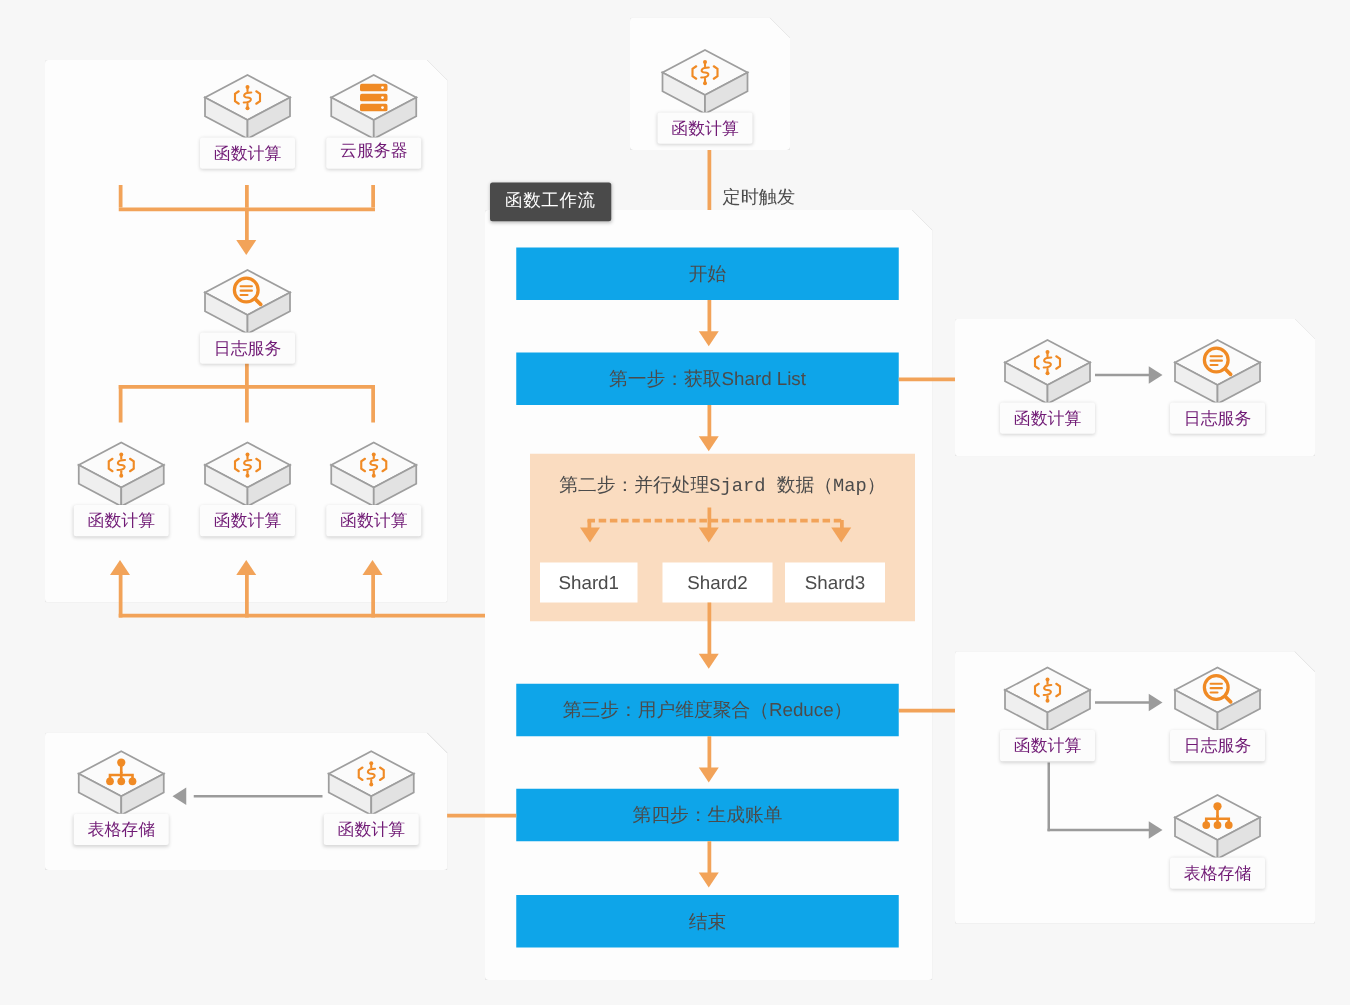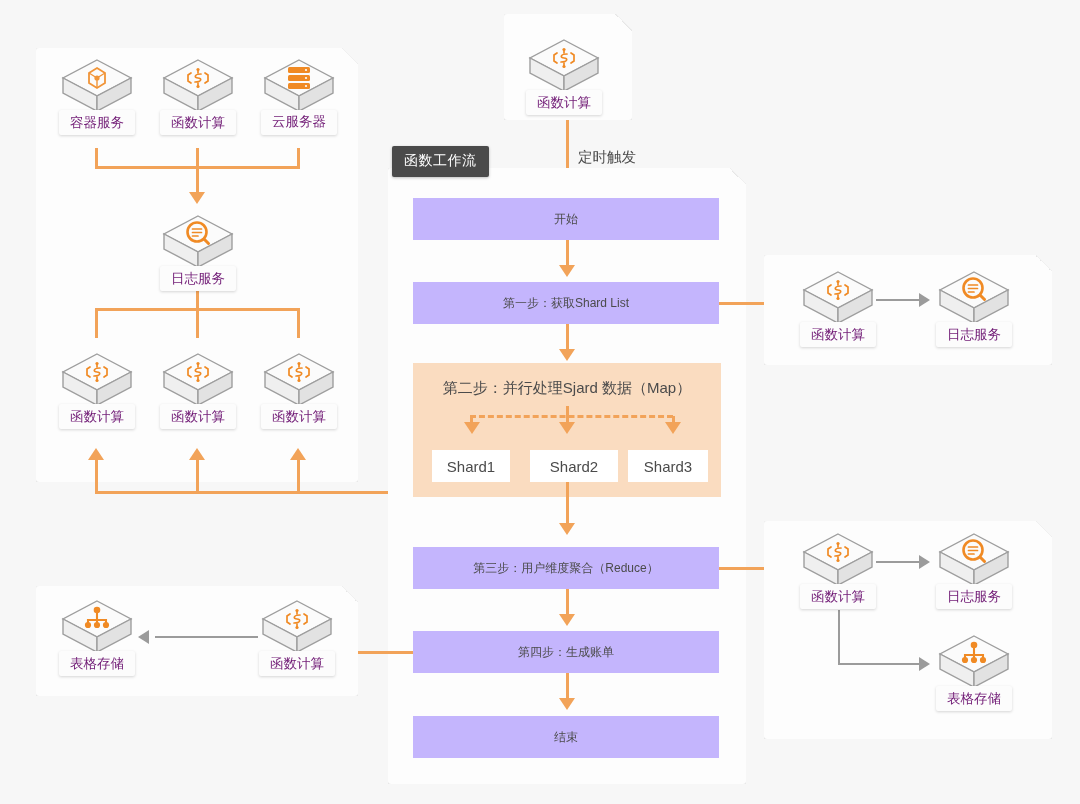--- a/index.html
+++ b/index.html
@@ -56,23 +56,23 @@
     line-height: 25px;
     height: 25px;
     white-space: nowrap;
     padding: 0 4px;
     z-index: 5;
   }
 
   
   .step {
     position: absolute;
-    background: #c4b5fd;
+    background: #0ea5e9;
     color: #4b4b4b;
-    font-size: 12px;
+    font-size: 15px;
     display: flex;
     align-items: center;
     justify-content: center;
     white-space: nowrap;
   }
   .map-region {
     position: absolute;
     background: #fadcc0;
   }
   .map-title {
@@ -151,35 +151,20 @@
   </div>
 
   <div class="ln v" style="left:566px; top:120px; height:62px;"></div>
   <div class="arw down" style="left:559px; top:180px;"></div>
   <div class="edge-label" style="left:578px; top:132px;">定时触发</div>
 
   <div class="panel" style="left:36px; top:48px; width:322px; height:434px;">
     <div class="fold"></div>
   </div>
 
-  <div class="node" style="left:59px; top:56px;">
-    <div class="cube">
-      <svg viewBox="0 0 76 62">
-        <polygon points="38,4 72,22 38,40 4,22" fill="#fbfbfb" stroke="#9e9e9e" stroke-width="1.4"></polygon>
-        <polygon points="4,22 38,40 38,55 4,37" fill="#efefef" stroke="#9e9e9e" stroke-width="1.4"></polygon>
-        <polygon points="72,22 38,40 38,55 72,37" fill="#e2e2e2" stroke="#9e9e9e" stroke-width="1.4"></polygon>
-        <g fill="#f08a24" opacity=".9">
-          <polygon points="38,12 46,17 46,27 38,32 30,27 30,17" fill="none" stroke="#f08a24" stroke-width="1.8"></polygon>
-          <path d="M30 17 L38 22 L46 17 M38 22 L38 32" stroke="#f08a24" stroke-width="1.4" fill="none"></path>
-          <circle cx="38" cy="22" r="2.6" fill="#f08a24"></circle>
-        </g>
-      </svg>
-    </div>
-    <div class="caption">容器服务</div>
-  </div>
 
   <div class="node" style="left:160px; top:56px;">
     <div class="cube">
       <svg viewBox="0 0 76 62">
         <polygon points="38,4 72,22 38,40 4,22" fill="#fbfbfb" stroke="#9e9e9e" stroke-width="1.4"></polygon>
         <polygon points="4,22 38,40 38,55 4,37" fill="#efefef" stroke="#9e9e9e" stroke-width="1.4"></polygon>
         <polygon points="72,22 38,40 38,55 72,37" fill="#e2e2e2" stroke="#9e9e9e" stroke-width="1.4"></polygon>
         <g stroke="#f08a24" stroke-width="1.7" fill="none" stroke-linecap="round">
           <path d="M31 17 L28 19 L28 25 L31 27"></path>
           <path d="M45 17 L48 19 L48 25 L45 27"></path>
@@ -326,21 +311,21 @@
   <div class="ln v" style="left:566px; top:240px; height:28px;"></div>
   <div class="arw down" style="left:559px; top:265px;"></div>
 
   <div class="step" style="left:413px; top:282px; width:306px; height:42px;">第一步：获取Shard List</div>
   <div class="ln v" style="left:566px; top:324px; height:28px;"></div>
   <div class="arw down" style="left:559px; top:349px;"></div>
 
   <div class="ln h" style="left:719px; top:302px; width:55px;"></div>
   <div class="arw right" style="left:772px; top:295px;"></div>
 
-  <div class="map-region" style="left:413px; top:363px; width:308px; height:134px;">
+  <div class="map-region" style="left:424px; top:363px; width:308px; height:134px;font-family:Liberation Mono, monospace;">
     <div class="map-title">第二步：并行处理Sjard 数据（Map）</div>
   </div>
   <div class="dash" style="left:470px; top:415px; width:203px;"></div>
   <div class="ln v" style="left:566px; top:406px; height:10px;"></div>
   <div class="ln v" style="left:470px; top:416px; height:8px;"></div>
   <div class="ln v" style="left:566px; top:416px; height:8px;"></div>
   <div class="ln v" style="left:672px; top:416px; height:8px;"></div>
   <div class="arw down" style="left:464px; top:422px;"></div>
   <div class="arw down" style="left:559px; top:422px;"></div>
   <div class="arw down" style="left:665px; top:422px;"></div>

